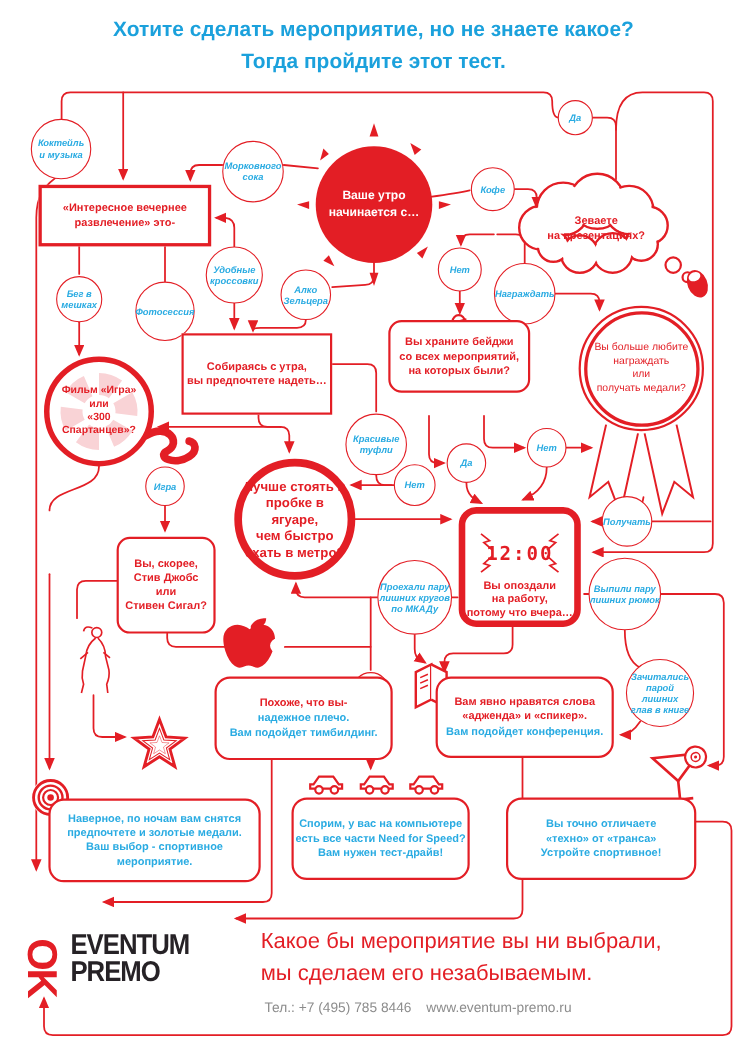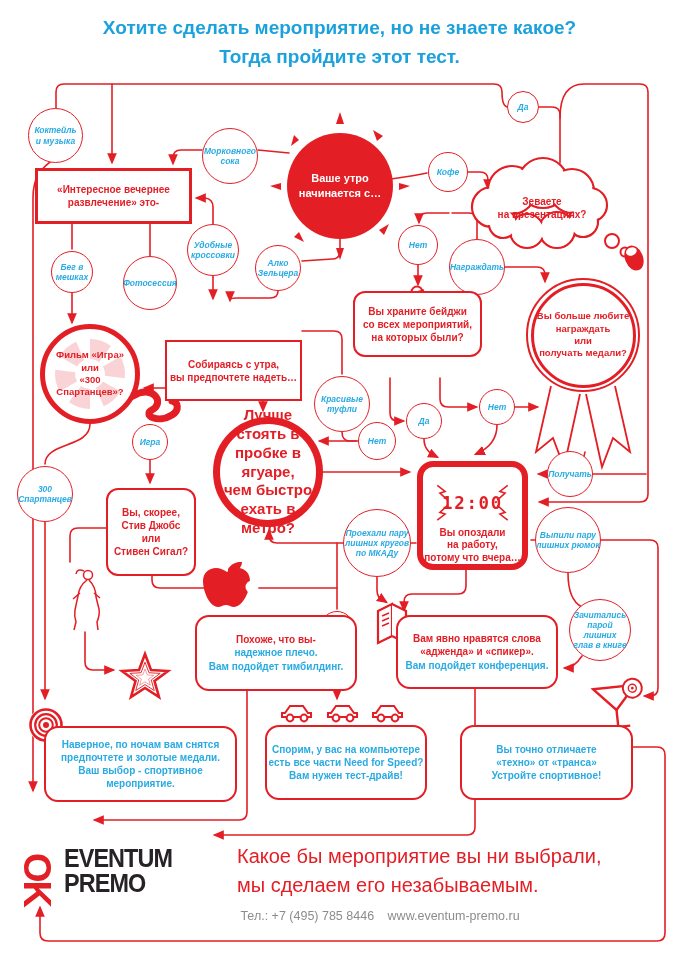--- a/index.html
+++ b/index.html
@@ -12,24 +12,24 @@
   .node{position:absolute;z-index:3;box-sizing:border-box;display:flex;align-items:center;justify-content:center;
         text-align:center;white-space:pre-line;background:#fff;}
   .bubble{border:1.6px solid var(--red);border-radius:50%;color:var(--blue);
           font-style:italic;font-weight:bold;font-size:8.5px;line-height:1.18;}
   .qbox{border:2.5px solid var(--red);color:var(--red);font-weight:bold;font-size:10px;line-height:1.3;}
   .round{border-radius:12px;}
   .title{position:absolute;left:0;right:0;top:14px;z-index:3;text-align:center;color:var(--titleblue);
          font-weight:bold;font-size:19px;line-height:1.5;}
   .sun{background:var(--red);border-radius:50%;color:#fff;font-weight:bold;font-size:11px;line-height:1.35;}
   .cloudtxt{background:transparent;color:var(--red);font-weight:bold;font-size:10px;line-height:1.3;z-index:3;}
-  .thickcirc{border:7px solid var(--red);border-radius:50%;color:var(--red);font-weight:bold;font-size:15px;line-height:1.25;}
+  .thickcirc{border:7px solid var(--red);border-radius:50%;color:var(--red);font-weight:bold;font-size:12px;line-height:1.25;}
   .medal{border:2px solid var(--red);border-radius:50%;}
   .medal-ring{position:absolute;inset:2.5px;border:3px solid var(--red);border-radius:50%;}
-  .medal span{position:relative;color:var(--red);font-weight:bold;font-size:9.5px;line-height:1.3;white-space:pre-line;}
+  .medal span{position:relative;color:var(--red);font-weight:normal;font-size:9.5px;line-height:1.3;white-space:pre-line;}
   .film{border:5px solid var(--red);border-radius:50%;overflow:hidden;}
   .film svg{position:absolute;inset:0;}
   .film span{position:relative;color:var(--red);font-weight:bold;font-size:9.5px;line-height:1.3;white-space:pre-line;}
   .clockbox{border:6px solid var(--red);border-radius:16px;flex-direction:column;gap:2px;padding-top:14px;}
   .clockbox .ctext{color:var(--red);font-weight:bold;font-size:10px;line-height:1.25;white-space:pre-line;}
   .rbox{border:2.5px solid var(--red);border-radius:14px;flex-direction:column;font-size:10px;line-height:1.32;font-weight:bold;}
   .rl-red{color:var(--red);} .rl-blue{color:var(--blue);} .rl-blub{color:var(--blue);font-weight:bold;}
   .tagline{position:absolute;left:237px;top:842px;z-index:3;color:var(--red);font-size:20px;line-height:1.45;font-weight:400;}
   .logotext{position:absolute;left:64px;top:846px;z-index:3;color:var(--ink);font-weight:900;font-size:26px;
             line-height:0.95;letter-spacing:-1px;transform:scaleX(.9);transform-origin:left top;}
@@ -257,36 +257,34 @@
 Зельцера</div>
   <div class="node bubble" style="left:51px;top:251px;width:42px;height:42px;">Бег в
 мешках</div>
   <div class="node bubble" style="left:123px;top:256px;width:54px;height:54px;">Фотосессия</div>
   <div class="node bubble" style="left:132px;top:424px;width:36px;height:36px;">Игра</div>
   <div class="node bubble" style="left:314px;top:376px;width:56px;height:56px;">Красивые
 туфли</div>
   <div class="node bubble" style="left:358px;top:422px;width:38px;height:38px;">Нет</div>
   <div class="node bubble" style="left:406px;top:403px;width:36px;height:36px;">Да</div>
   <div class="node bubble" style="left:479px;top:389px;width:36px;height:36px;">Нет</div>
-  <div class="node bubble" style="left:17px;top:466px;width:56px;height:56px;">300
-Спартанцев</div>
   <div class="node bubble" style="left:547px;top:451px;width:46px;height:46px;">Получать</div>
   <div class="node bubble" style="left:343px;top:509px;width:68px;height:68px;">Проехали пару
 лишних кругов
 по МКАДу</div>
   <div class="node bubble" style="left:535px;top:507px;width:66px;height:66px;">Выпили пару
 лишних рюмок</div>
   <div class="node bubble" style="left:569px;top:599px;width:62px;height:62px;">Зачитались
 парой лишних
 глав в книге</div>
   <div class="node bubble" style="left:320px;top:611px;width:34px;height:34px;">Да</div>
 
   <div class="node qbox" style="left:35px;top:168px;width:157px;height:56px;border-width:3px;">«Интересное вечернее
 развлечение» это-</div>
-  <div class="node qbox" style="left:165px;top:303px;width:137px;height:61px;margin-top:37px;">Собираясь с утра,
+  <div class="node qbox" style="left:165px;top:303px;width:137px;height:74px;">Собираясь с утра,
 вы предпочтете надеть…</div>
   <div class="node qbox round" style="left:353px;top:291px;width:129px;height:66px;">Вы храните бейджи
 со всех мероприятий,
 на которых были?</div>
   <div class="node qbox round" style="left:106px;top:488px;width:90px;height:88px;">Вы, скорее,
 Стив Джобс
 или
 Стивен Сигал?</div>
 
   <div class="node cloudtxt" style="left:472px;top:188px;width:140px;height:40px;">Зеваете

